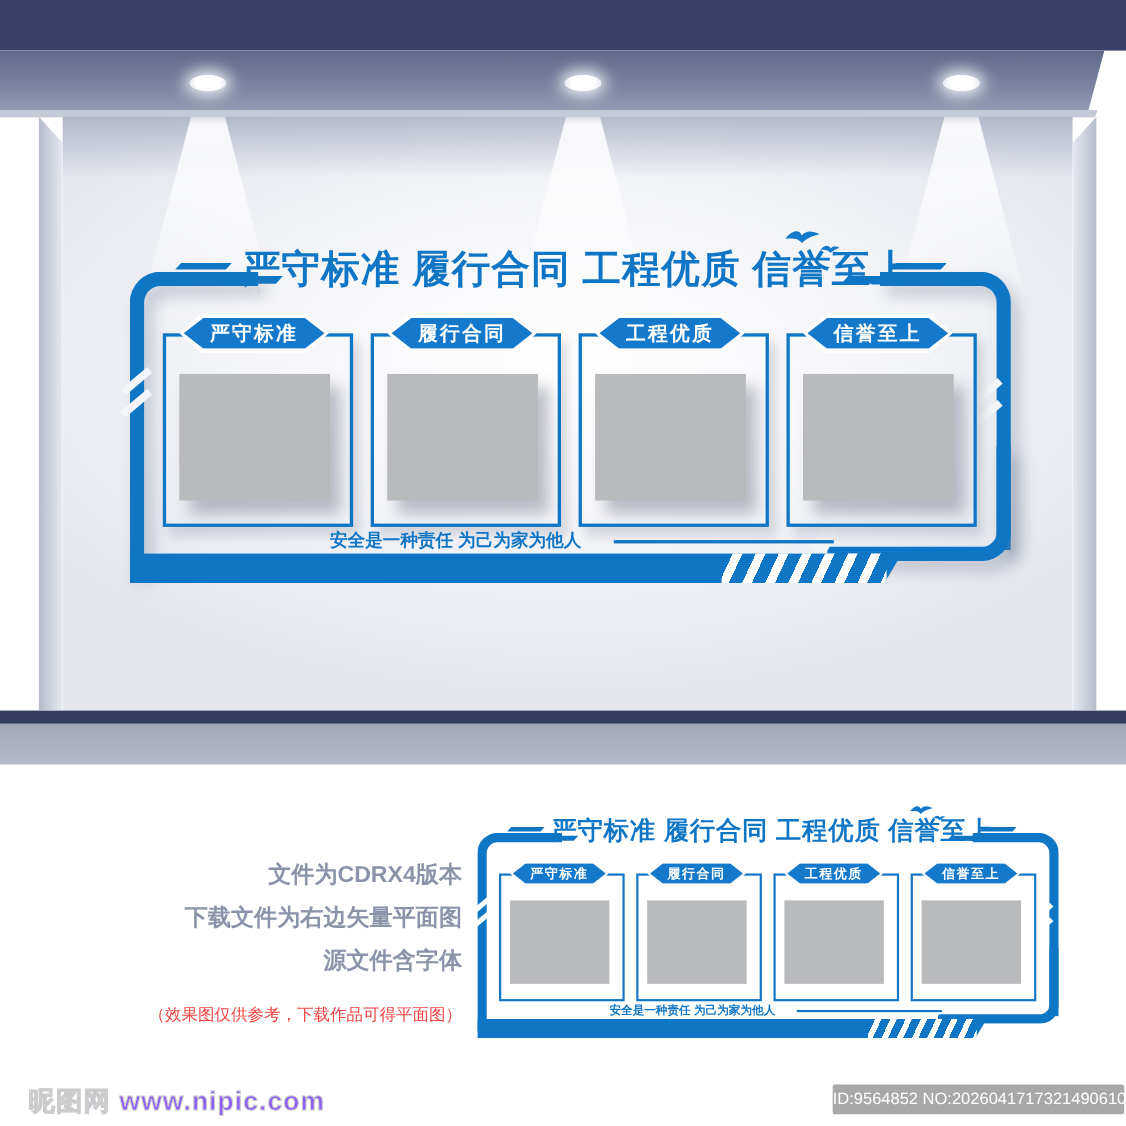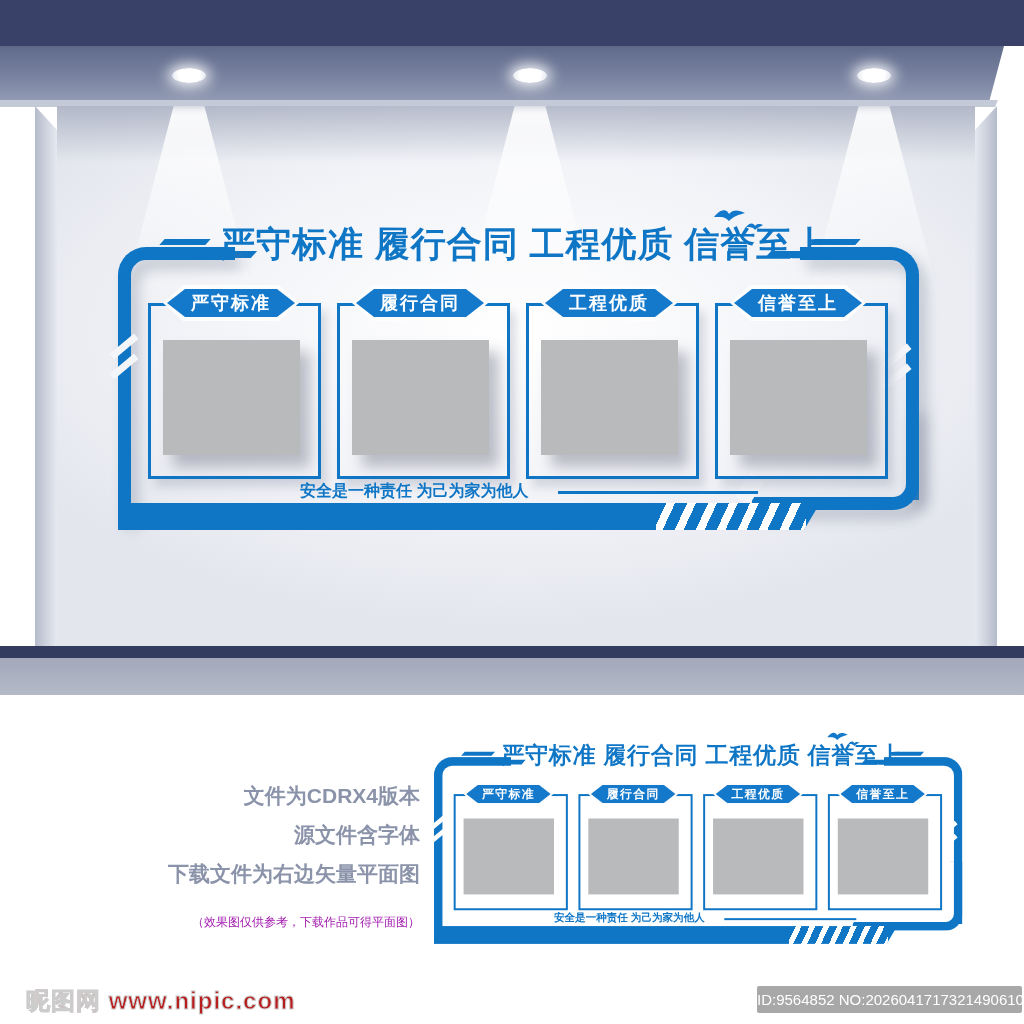--- a/index.html
+++ b/index.html
@@ -69,25 +69,25 @@
   .birds{left:612px;top:-10px;}
   .cw.flat .frame-piece,.cw.flat .hex-outer{filter:none;}
   .cw.flat .bar,.cw.flat .box,.cw.flat .photo{box-shadow:none;}
   .cw.flat .cut{background:#ffffff;}
   #cw-main{left:100px;top:215px;}
   #cw-flat{left:422px;top:736px;transform:scale(0.66);transform-origin:0 0;}
 
   
   #notes{left:40px;top:776px;width:380px;text-align:right;
         color:#8a93a9;font-size:21px;font-weight:600;line-height:39px;}
-  #notes .disclaimer{font-size:12px;font-weight:400;margin-top:10px;color:#a21caf;}
+  #notes .disclaimer{font-size:15px;font-weight:400;margin-top:10px;color:#ef4444;}
 
   
   #watermark{left:26px;top:985px;font-size:24px;font-weight:bold;letter-spacing:1px;
-        color:#b91c1c;-webkit-text-stroke:1px #cccccc;white-space:nowrap;}
+        color:#8b5cf6;-webkit-text-stroke:1px #cccccc;white-space:nowrap;}
   #id-badge{left:757px;top:986px;width:265px;height:27px;background:#a8a8a8;border-radius:2px;
         color:#ffffff;font-size:15px;text-align:center;line-height:27px;white-space:nowrap;}
 </style>
 </head>
 <body>
 
 <div id="stage">
 
   <div class="abs" id="top-band"></div>
   <div class="abs" id="ceiling"></div>
@@ -196,21 +196,21 @@
 
     <div class="abs slogan">安全是一种责任 为己为家为他人</div>
     <div class="abs slogan-line"></div>
     <div class="abs bar">
       <div class="abs bar-stripes"></div>
     </div>
   </div>
 
   <div class="abs" id="notes">
     <div>文件为CDRX4版本</div>
+    <div>下载文件为右边矢量平面图</div>
     <div>源文件含字体</div>
-    <div>下载文件为右边矢量平面图</div>
     <div class="disclaimer">（效果图仅供参考，下载作品可得平面图）</div>
   </div>
 
   <div class="abs" id="watermark">昵图网 www.nipic.com</div>
   <div class="abs" id="id-badge">ID:9564852 NO:20260417173214906100</div>
 
 </div>
 
 </body></html>

